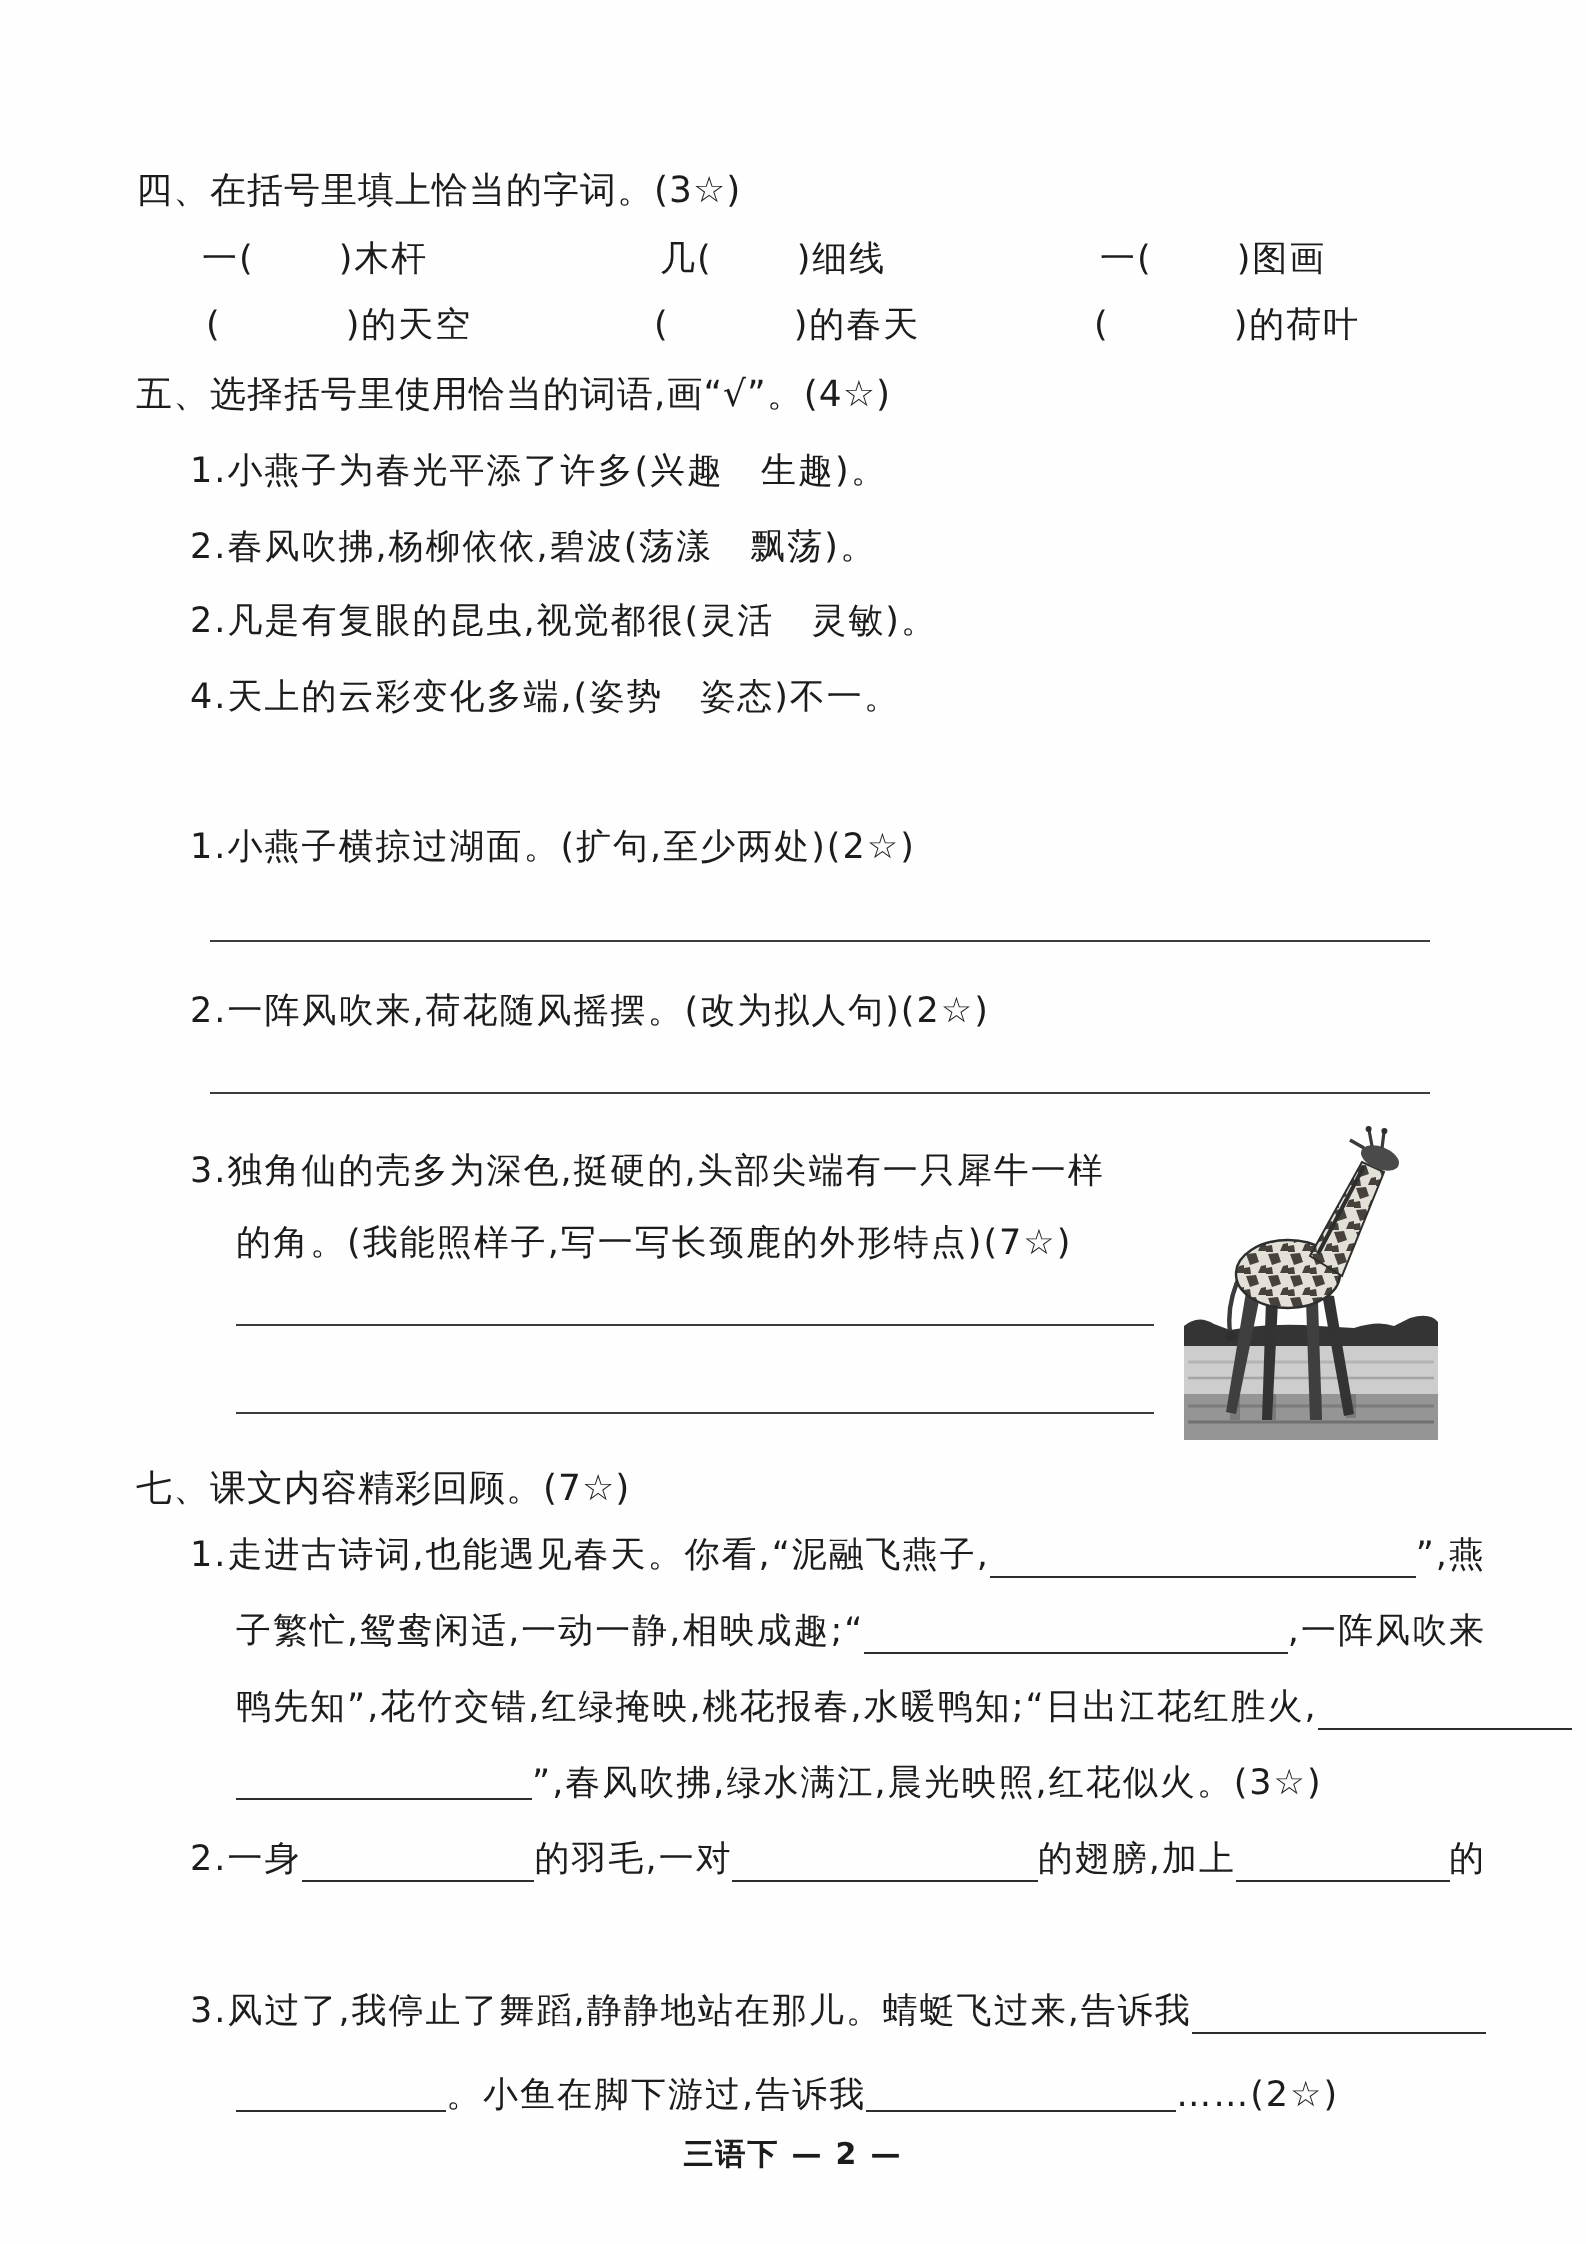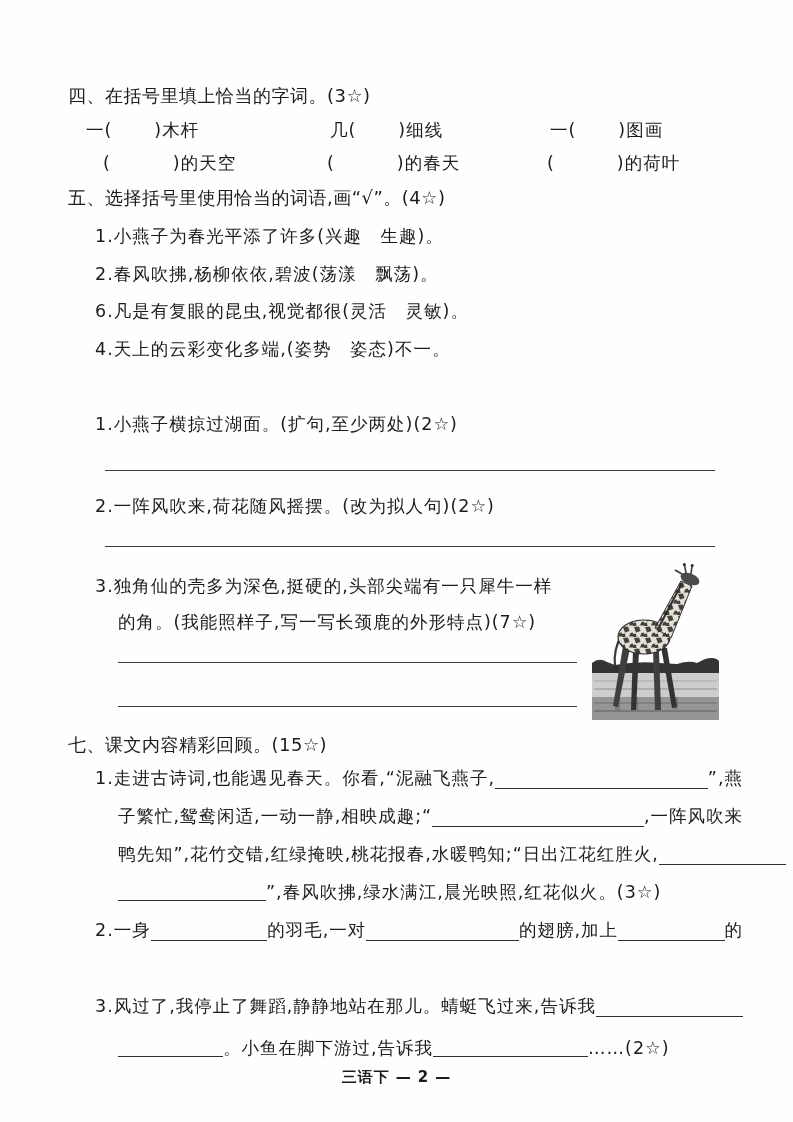--- a/index.html
+++ b/index.html
@@ -35,32 +35,32 @@
   }
   .photo{position:absolute;left:589px;top:560px;width:133px;height:163px;}
 </style>
 </head>
 <body>
 
 <div class="page">
 
   <div class="sec-title" style="left:68px;top:85px">四、在括号里填上恰当的字词。(3☆)</div>
 
-  <div class="body-line" style="left:86px;top:118px"><span>一(</span><span class="pgap" style="width:42px"></span><span>)木杆</span></div>
+  <div class="body-line" style="left:101px;top:118px"><span>一(</span><span class="pgap" style="width:42px"></span><span>)木杆</span></div>
   <div class="body-line" style="left:330px;top:118px"><span>几(</span><span class="pgap" style="width:42px"></span><span>)细线</span></div>
   <div class="body-line" style="left:550px;top:118px"><span>一(</span><span class="pgap" style="width:42px"></span><span>)图画</span></div>
 
   <div class="body-line" style="left:103px;top:151px"><span>(</span><span class="pgap" style="width:62px"></span><span>)的天空</span></div>
   <div class="body-line" style="left:327px;top:151px"><span>(</span><span class="pgap" style="width:62px"></span><span>)的春天</span></div>
   <div class="body-line" style="left:547px;top:151px"><span>(</span><span class="pgap" style="width:62px"></span><span>)的荷叶</span></div>
 
   <div class="sec-title" style="left:68px;top:187px">五、选择括号里使用恰当的词语,画“√”。(4☆)</div>
   <div class="body-line" style="left:95px;top:224px">1.小燕子为春光平添了许多(兴趣　生趣)。</div>
   <div class="body-line" style="left:95px;top:262px">2.春风吹拂,杨柳依依,碧波(荡漾　飘荡)。</div>
-  <div class="body-line" style="left:95px;top:299px">6.凡是有复眼的昆虫,视觉都很(灵活　灵敏)。</div>
+  <div class="body-line" style="left:95px;top:299px">2.凡是有复眼的昆虫,视觉都很(灵活　灵敏)。</div>
   <div class="body-line" style="left:95px;top:337px">4.天上的云彩变化多端,(姿势　姿态)不一。</div>
 
   <div class="body-line" style="left:95px;top:412px">1.小燕子横掠过湖面。(扩句,至少两处)(2☆)</div>
   <div class="ansline" style="left:105px;top:470px;width:610px"></div>
   <div class="body-line" style="left:95px;top:494px">2.一阵风吹来,荷花随风摇摆。(改为拟人句)(2☆)</div>
   <div class="ansline" style="left:105px;top:546px;width:610px"></div>
   <div class="body-line" style="left:95px;top:574px">3.独角仙的壳多为深色,挺硬的,头部尖端有一只犀牛一样</div>
   <div class="body-line" style="left:118px;top:610px">的角。(我能照样子,写一写长颈鹿的外形特点)(7☆)</div>
   <div class="ansline" style="left:118px;top:662px;width:459px"></div>
   <div class="ansline" style="left:118px;top:706px;width:459px"></div>
@@ -103,21 +103,21 @@
         <ellipse cx="101" cy="19" rx="10" ry="5.5" transform="rotate(22 101 19)" fill="#4a4a4a"></ellipse>
         <line x1="97" y1="13" x2="95.5" y2="5" stroke="#3a3a3a" stroke-width="1.6"></line>
         <line x1="102" y1="14" x2="103" y2="6" stroke="#3a3a3a" stroke-width="1.6"></line>
         <circle cx="95.3" cy="4.5" r="1.5" fill="#2f2f2f"></circle>
         <circle cx="103.2" cy="5.5" r="1.5" fill="#2f2f2f"></circle>
         <line x1="93" y1="14" x2="86" y2="10" stroke="#3a3a3a" stroke-width="1.8"></line>
       </g>
     </svg>
   </div>
 
-  <div class="sec-title" style="left:68px;top:734px">七、课文内容精彩回顾。(15☆)</div>
+  <div class="sec-title" style="left:68px;top:734px">七、课文内容精彩回顾。(7☆)</div>
 
   <div class="flexline" style="left:95px;top:766px;width:648px">
     <span>1.走进古诗词,也能遇见春天。你看,“泥融飞燕子,</span>
       <span class="blank grow"></span>
       <span>”,燕</span>
   </div>
   <div class="flexline" style="left:118px;top:804px;width:625px">
     <span>子繁忙,鸳鸯闲适,一动一静,相映成趣;“</span>
       <span class="blank grow"></span>
       <span>,一阵风吹来</span>

